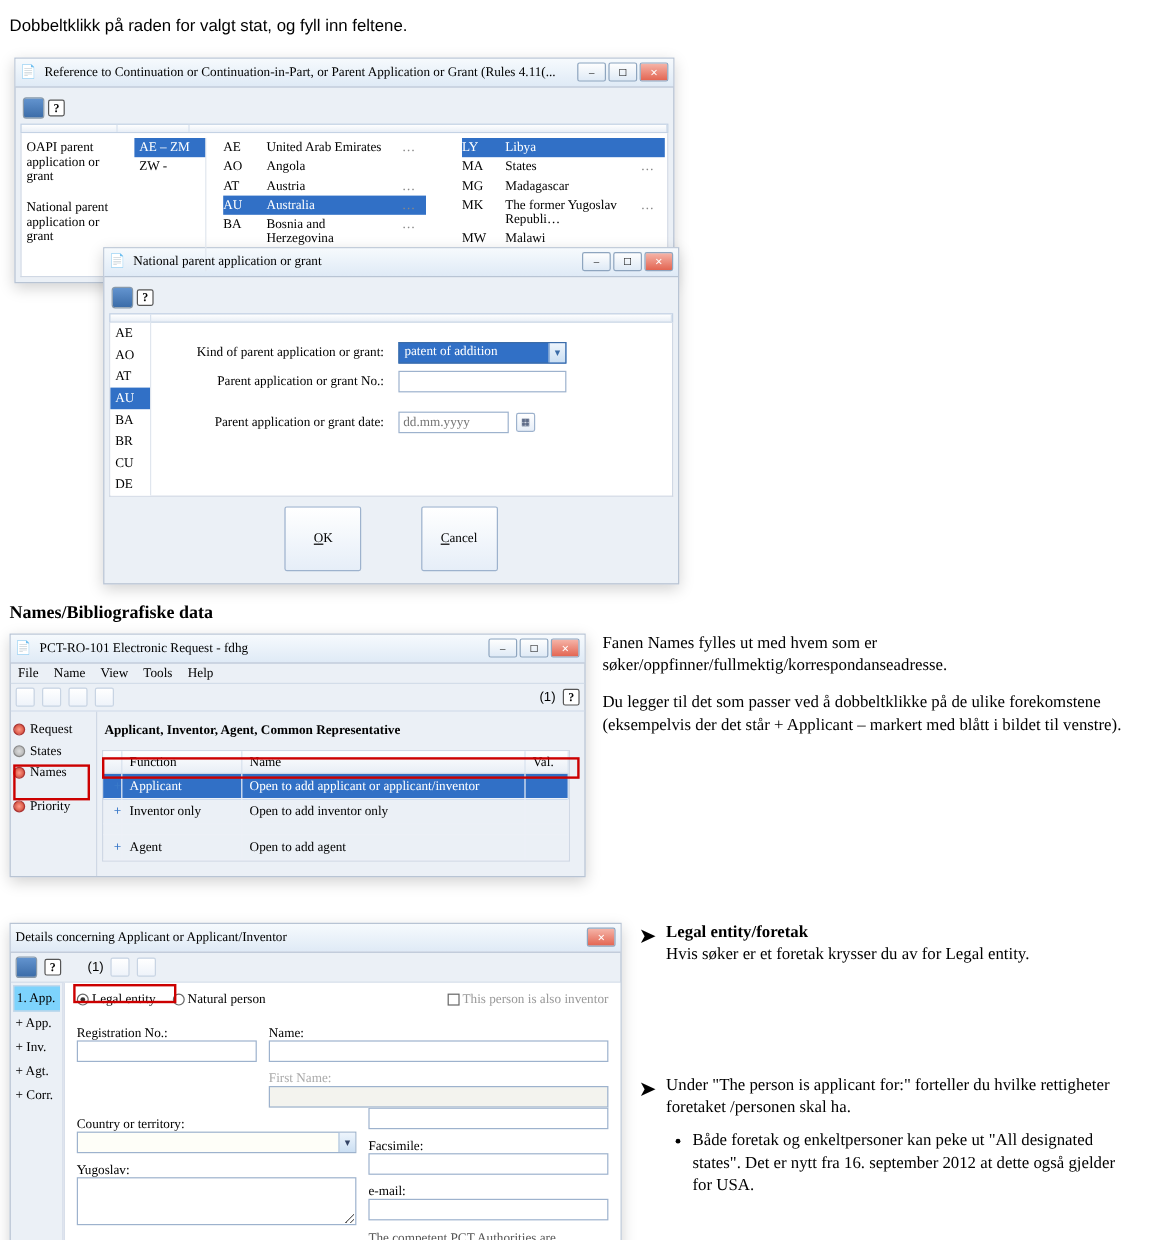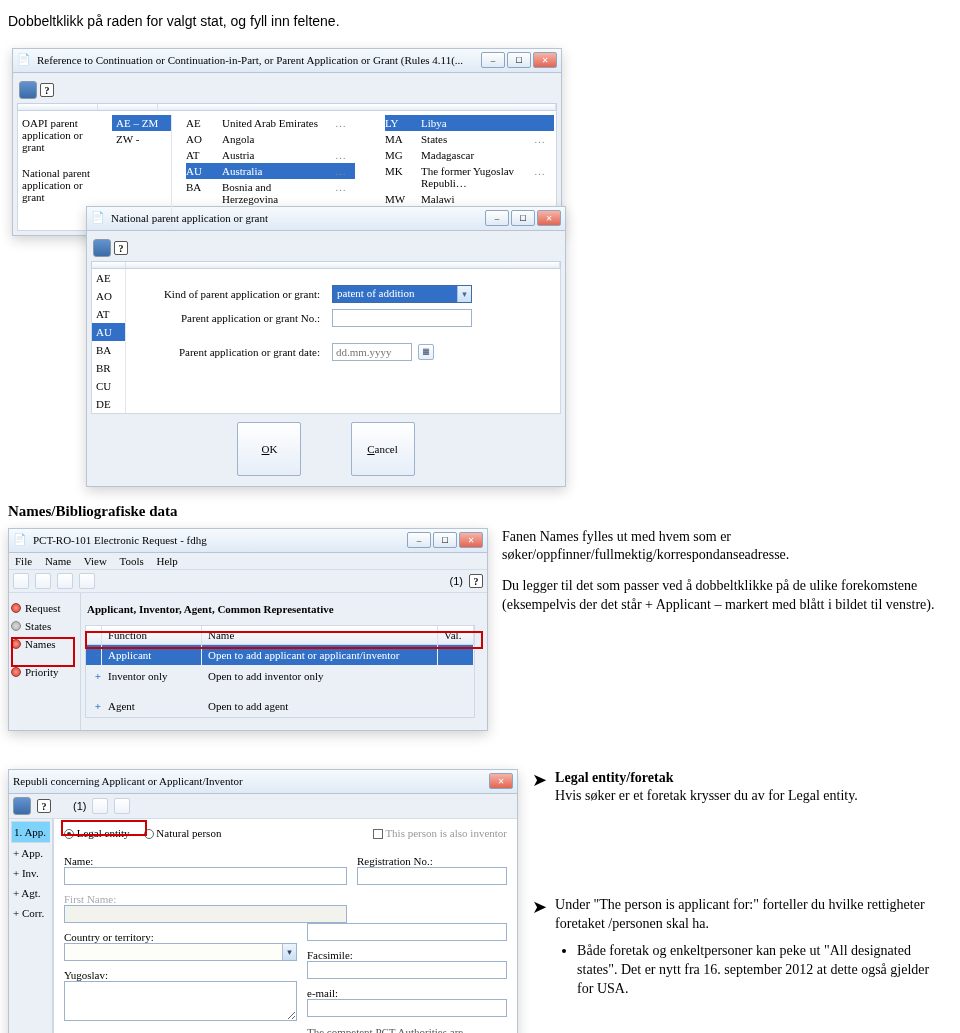--- a/index.html
+++ b/index.html
@@ -225,21 +225,21 @@
             <div class="val">patent of addition</div>
             <div class="arrow">▾</div>
           </div>
         </div>
         <div class="formrow">
           <div class="formlabel" style="width:190px">Parent application or grant No.:</div>
           <input class="inp" style="width: 140px;">
         </div>
         <div class="formrow" style="margin-top:16px;">
           <div class="formlabel" style="width:190px">Parent application or grant date:</div>
-          <input class="inp" style="width: 80px;" placeholder="dd.mm.yyyy">
+          <input class="inp" style="width: 92px;" placeholder="dd.mm.yyyy">
           <span class="dateicon">▦</span>
         </div>
       </div>
     </div>
     <div class="btnrow">
       <span class="btn"><span class="u">O</span><span>K</span></span>
       <span class="btn"><span class="u">C</span><span>ancel</span></span>
     </div>
   </div>
 </div>
@@ -339,21 +339,21 @@
 
   <div style="flex:1">
     <p class="annot">Fanen Names fylles ut med hvem som er søker/oppfinner/fullmektig/korrespondanseadresse.</p>
     <p class="annot" style="margin-top:12px">Du legger til det som passer ved å dobbeltklikke på de ulike forekomstene (eksempelvis der det står + Applicant – markert med blått i bildet til venstre).</p>
   </div>
 </div>
 
 <div class="flexrow" style="margin-top:22px;">
   <div class="dialog reloverlay" style="flex:0 0 510px;">
     <div class="titlebar">
-      <span class="title">Republi concerning Applicant or Applicant/Inventor</span>
+      <span class="title">Details concerning Applicant or Applicant/Inventor</span>
       <div class="winbtns">
         <div class="winbtn close"></div>
       </div>
     </div>
     <div class="body-wrap" style="padding:0">
       <div class="toolbar">
         <span class="saveicon"></span>
         <span class="helpicon">?</span>
         <span style="width:10px"></span>
         <span>(1)</span>
@@ -380,29 +380,29 @@
         </div>
         <div style="flex:1; background:#fff; border-left:1px solid #cfd8e5; padding:8px 10px;">
 
           <div style="display:flex; gap:14px; font:11px Tahoma;">
             <span><span class="radio on"></span> <span>Legal entity</span></span>
             <span><span class="radio"></span> <span>Natural person</span></span>
             <span style="margin-left:auto; color:#999"><span class="chk"></span> <span>This person is also inventor</span></span>
           </div>
 
           <div class="fieldcol" style="margin-top:8px">
+            <div class="col" style="flex:0 0 150px">
+              <div class="lbl">Registration No.:</div>
+              <input class="inp" style="width: 100%;">
+            </div>
             <div class="col">
               <div class="lbl">Name:</div>
               <input class="inp" style="width: 100%;">
               <div class="lbl" style="color:#aaa">First Name:</div>
               <input class="inp" style="width: 100%; background: rgb(243, 243, 238);" disabled="">
-            </div>
-            <div class="col" style="flex:0 0 150px">
-              <div class="lbl">Registration No.:</div>
-              <input class="inp" style="width: 100%;">
             </div>
           </div>
 
           <div class="fieldcol">
             <div class="col">
               <div class="lbl">Country or territory:</div>
               <div class="widedrop">
                     <div class="val"></div>
                     <div class="arrow">▾</div>
                   </div>

